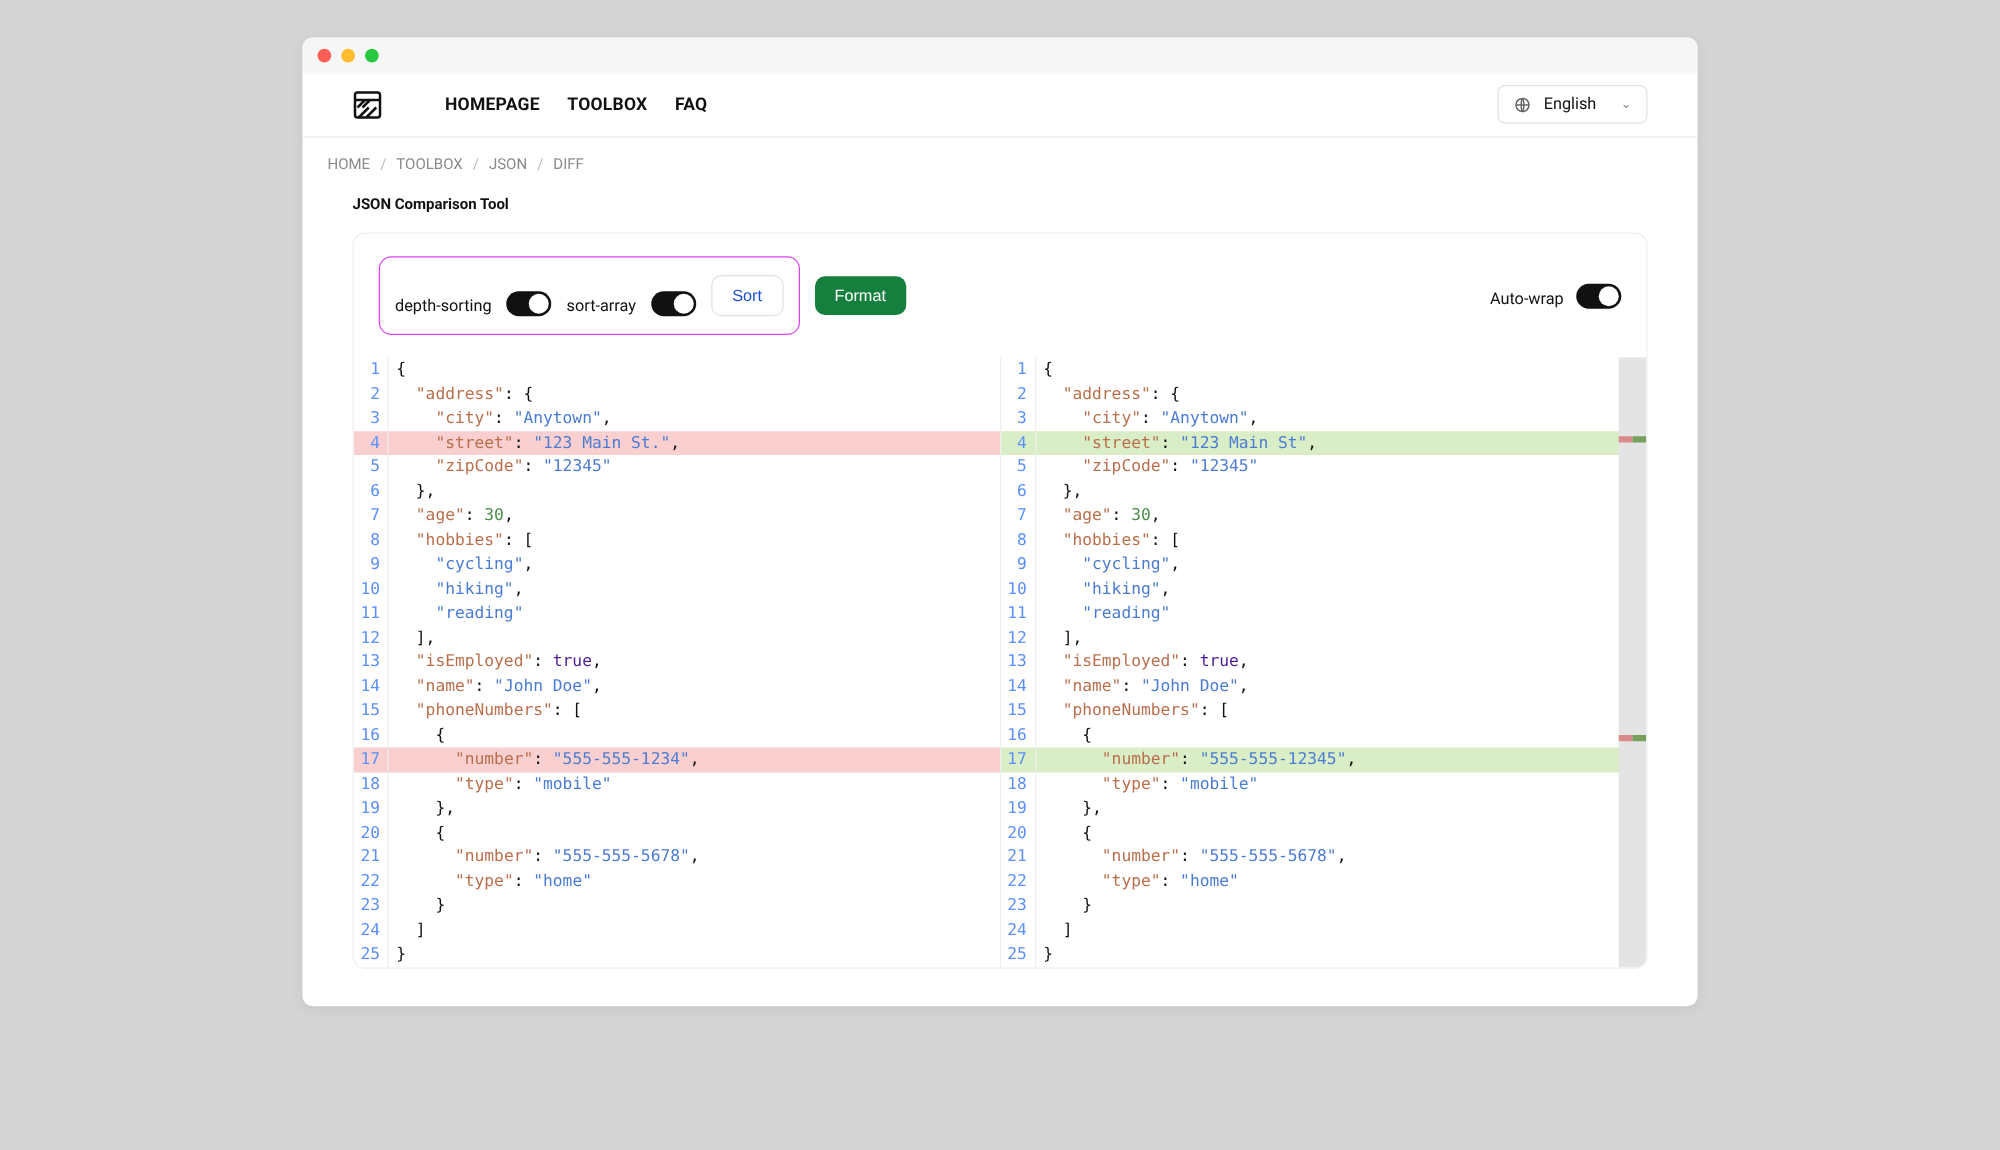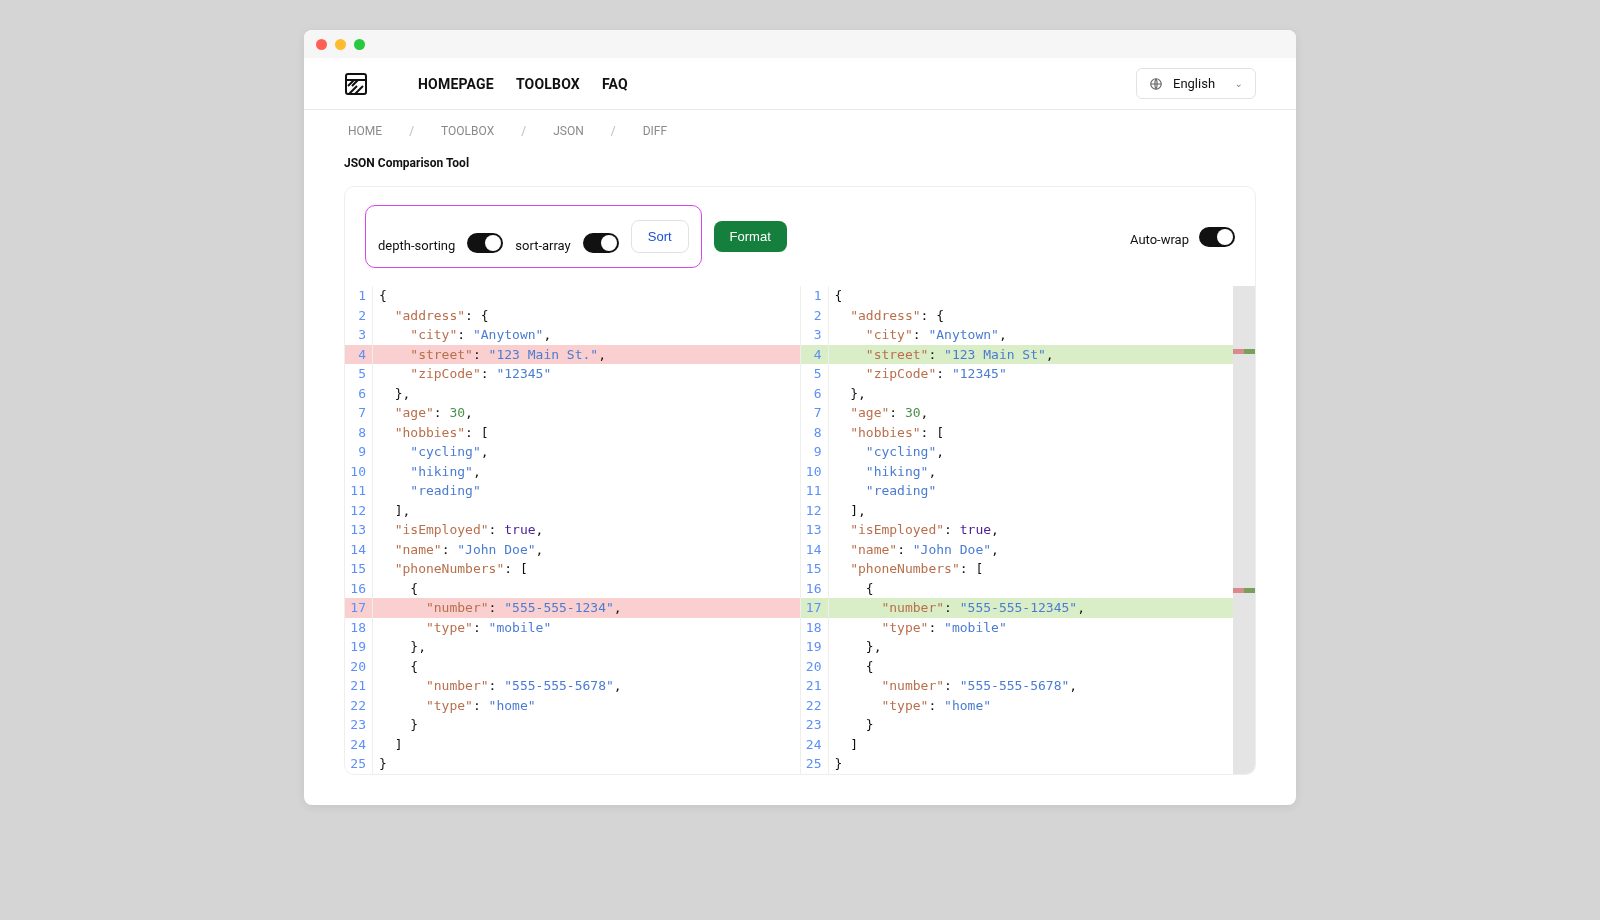--- a/index.html
+++ b/index.html
@@ -1,29 +1,29 @@
 <!DOCTYPE html>
 <html><head>
 <meta charset="utf-8">
 <style>
 *{box-sizing:border-box;margin:0;padding:0}
 body{background:#d5d5d5;font-family:-apple-system,BlinkMacSystemFont,"Segoe UI",Roboto,sans-serif;font-size:14px;color:#111;display:flex;justify-content:center;padding:30px 0}
-.window{width:992px;background:#fff;border-radius:8px;overflow:hidden;box-shadow:0 2px 10px rgba(0,0,0,0.08)}
+.window{width:1116px;background:#fff;border-radius:8px;overflow:hidden;box-shadow:0 2px 10px rgba(0,0,0,0.08)}
 .titlebar{height:28px;background:#f6f6f6;display:flex;align-items:center;padding:0 12px;gap:8px}
 .dot{width:11px;height:11px;border-radius:50%}
 .dot.red{background:#ff5f57}.dot.yellow{background:#febc2e}.dot.green{background:#28c840}
 .header{display:flex;align-items:center;padding:10px 40px;border-bottom:1px solid #eaeaea}
 .logo{width:24px;height:24px;margin-right:50px}
 .logo svg{width:100%;height:100%}
 .nav{display:flex;gap:22px}
 .nav a{font-weight:700;font-size:14px;letter-spacing:0.2px;text-decoration:none;color:#111;cursor:pointer}
 .lang{margin-left:auto;border:1px solid #e2e2e2;border-radius:6px;padding:7px 12px;display:flex;align-items:center;gap:10px;font-size:13px;min-width:120px;cursor:pointer}
 .globe{width:14px;height:14px}
 .chev{margin-left:auto;font-size:10px;color:#888;line-height:1}
-.crumbs{padding:14px 44px 0;font-size:12px;color:#8a8a8a;display:flex;gap:27px;}
+.crumbs{padding:14px 20px 0;font-size:12px;color:#8a8a8a;display:flex;gap:8px;}
 .crumbs span.sep{color:#bbb}
 .crumbs .crumb{cursor:pointer}
 .title{padding:18px 40px 16px;font-size:12px;font-weight:700}
 .panel{margin:0 40px 30px;border:1px solid #eee;border-radius:10px;overflow:hidden}
 .toolbar{padding:18px 20px;display:flex;align-items:center}
 .chipgroup{display:flex;align-items:flex-end;gap:12px;border:1px solid #d946ef;border-radius:10px;padding:14px 12px}
 .toggle-label{font-size:13px}
 .toggle{width:36px;height:20px;border-radius:20px;background:#111;position:relative;cursor:pointer}
 .toggle .knob{position:absolute;top:2px;width:16px;height:16px;border-radius:50%;background:#fff}
 .toggle.on .knob{right:2px}

